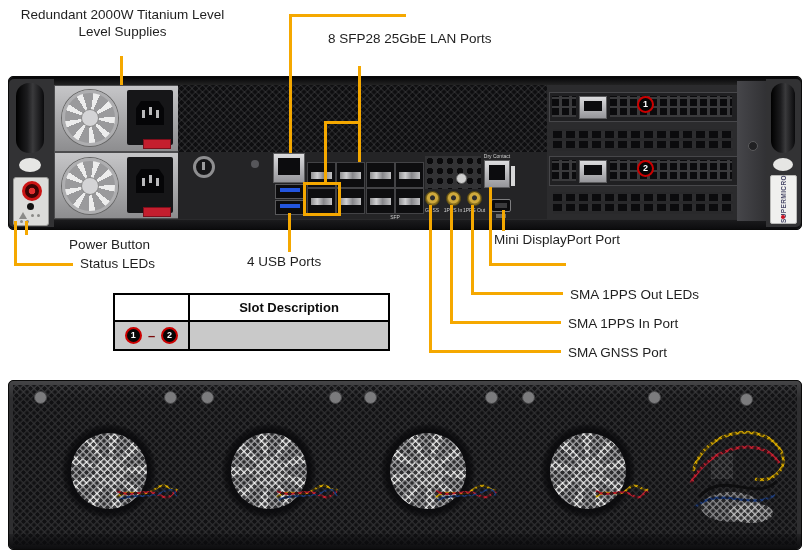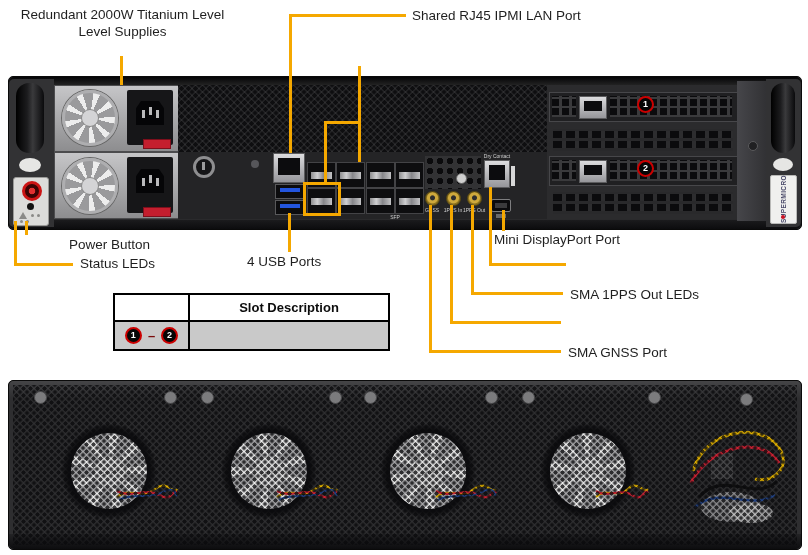--- a/index.html
+++ b/index.html
@@ -254,29 +254,29 @@
   <div class="ln" style="left:471px;top:292px;width:92px;height:3px;"></div>
   <div class="ln" style="left:450px;top:205px;width:3px;height:119px;"></div>
   <div class="ln" style="left:450px;top:321px;width:111px;height:3px;"></div>
   <div class="ln" style="left:429px;top:205px;width:3px;height:148px;"></div>
   <div class="ln" style="left:429px;top:350px;width:132px;height:3px;"></div>
 
   <div class="lbl center" style="left:0;top:6px;width:245px;">
     <span>Redundant 2000W Titanium Level</span><br>
     <span>Level Supplies</span>
   </div>
-  <div class="lbl" style="left:412px;top:7px;">Shared RJ45 IPMI LAN Port</div>
   <div class="lbl" style="left:319px;top:30px;">
-    <br>
+    <span style="padding-left:9px;">8 SFP28 25GbE LAN Ports</span><br>
   </div>
   <div class="lbl" style="left:29px;top:236px;margin-left:40px;">Power Button</div>
   <div class="lbl" style="left:80px;top:255px;">Status LEDs</div>
   <div class="lbl" style="left:247px;top:253px;">4 USB Ports</div>
   <div class="lbl" style="left:494px;top:231px;">Mini DisplayPort Port</div>
   <div class="lbl" style="left:570px;top:286px;">SMA 1PPS Out LEDs</div>
+  <div class="lbl" style="left:568px;top:315px;">SMA 1PPS In Port</div>
   <div class="lbl" style="left:568px;top:344px;">SMA GNSS Port</div>
 
   <div class="slot-table">
     <div class="tr head">
       <div class="td c1"></div>
       <div class="td c2">
         <span class="th-txt">Slot Description</span>
       </div>
     </div>
     <div class="tr data">

